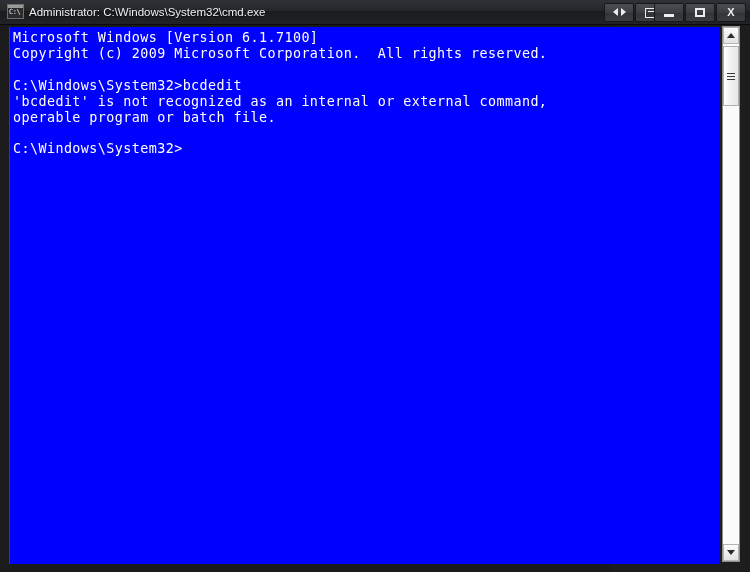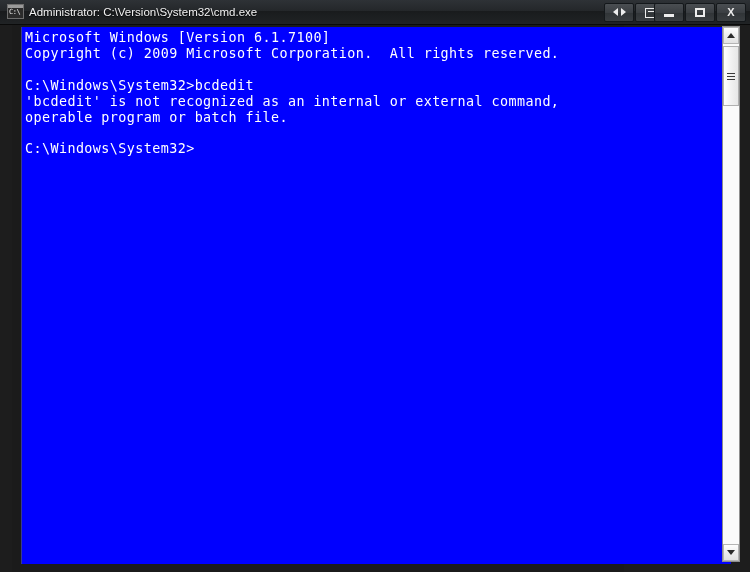--- a/index.html
+++ b/index.html
@@ -163,21 +163,20 @@
 
   
   #client-frame {
     position: absolute;
     left: 0;
     top: 25px;
     width: 612px;
     height: 547px;
     background: #1b1b1b;
     box-sizing: border-box;
-    margin-left: 12px;
   }
 
   #terminal {
     position: absolute;
     left: 9px;
     top: 2px;
     width: 710px;
     height: 537px;
     background: #0000c8;
     background: #0000ff;
@@ -272,21 +271,21 @@
 
 <div id="window">
 
   <div id="titlebar">
 
     <div id="title-icon">
       <div class="ibar"></div>
       <div class="itext">C:\</div>
     </div>
 
-    <div id="title-text">Administrator: C:\Version\System32\cmd.exe</div>
+    <div id="title-text">Administrator: C:\Windows\System32\cmd.exe</div>
 
     <div class="ctlgroup" id="ctlgroup-conn">
       <div class="ctlbtn">
         <div class="glyph">
           <div class="g-lr">
             <div class="tri tri-l"></div>
             <div class="tri tri-r"></div>
           </div>
         </div>
       </div>

